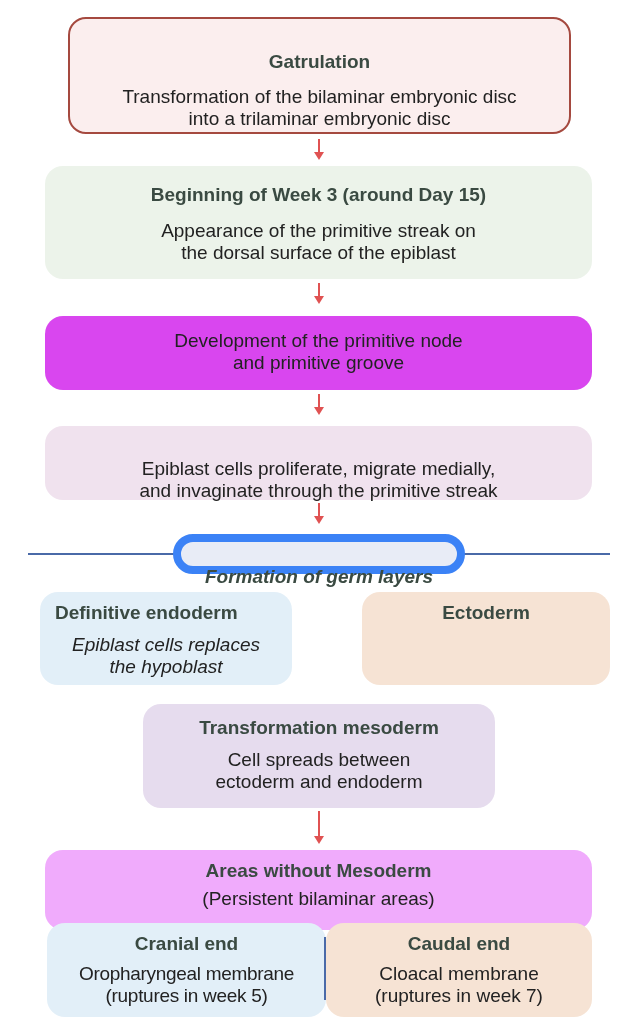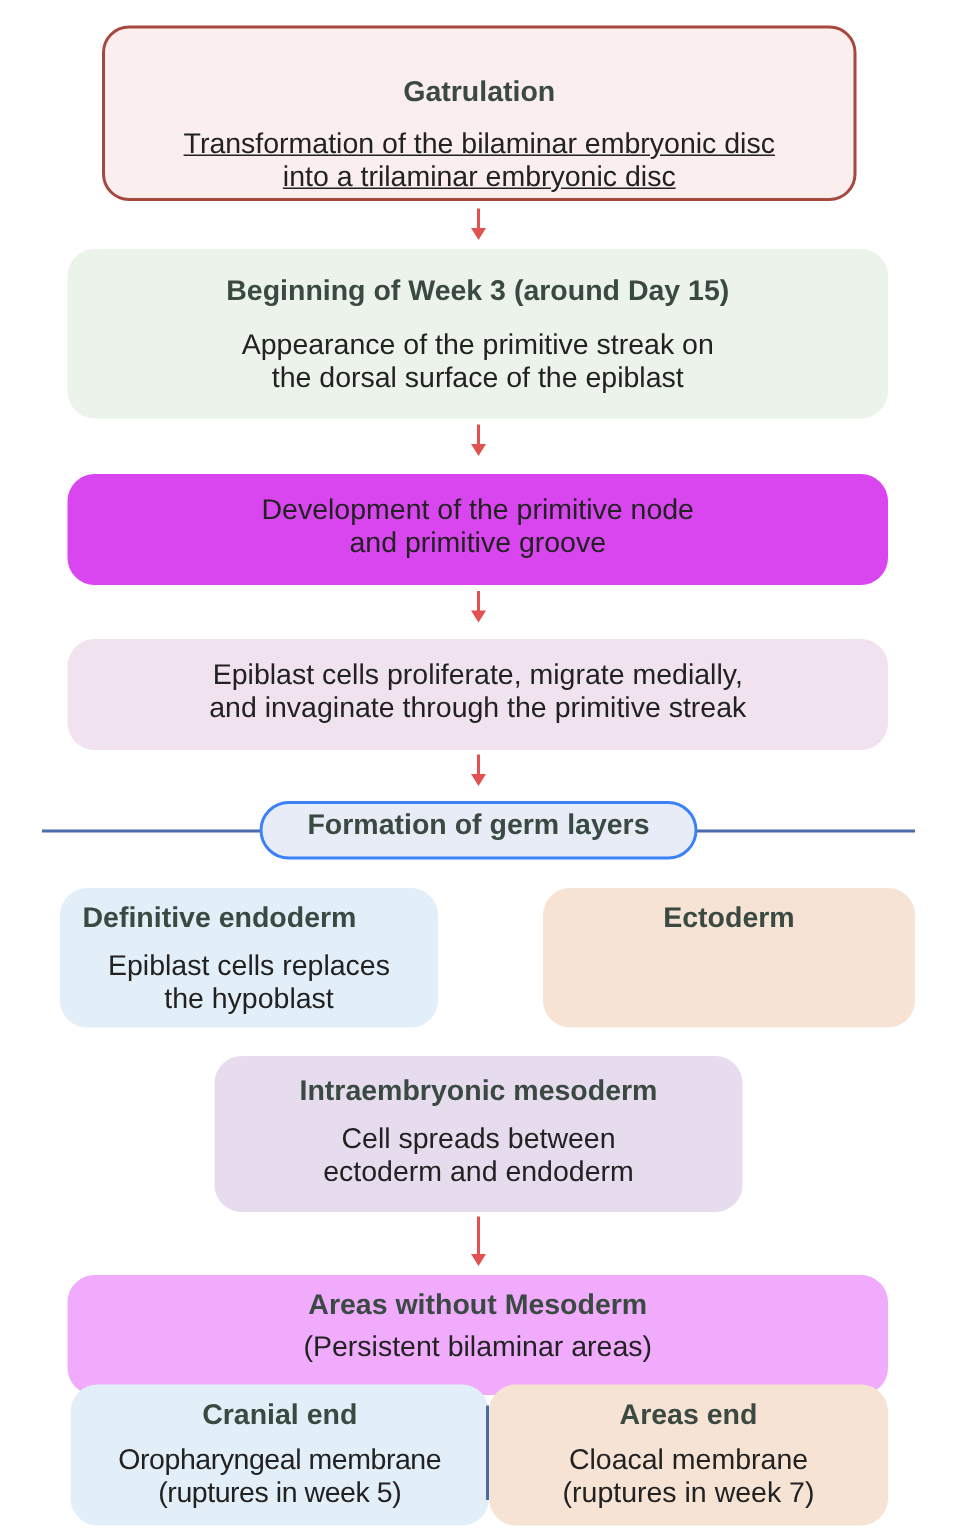--- a/index.html
+++ b/index.html
@@ -13,21 +13,21 @@
   .arrow .head { position:absolute; left:-5px; width:0; height:0;
                  border-left:5px solid transparent; border-right:5px solid transparent;
                  border-top:8px solid #e05252; }
   .hline { position:absolute; height:2px; background:#4a6aa8; }
 </style>
 </head>
 <body>
 
 <div class="box" style="left:68px; top:17px; width:503px; height:117px; background:#fbeeee; border:2px solid #a5493f; padding-top:32px;">
   <div class="title">Gatrulation</div>
-  <div class="body" style="margin-top:13px;text-decoration:underline;">Transformation of the bilaminar embryonic disc
+  <div class="body" style="margin-top:13px;">Transformation of the bilaminar embryonic disc
 into a trilaminar embryonic disc</div>
 </div>
 
 <div class="arrow" style="left:319px; top:139px;">
   <div class="shaft" style="top:0; height:14px;"></div>
     <div class="head" style="top:13px;"></div>
 </div>
 
 <div class="box" style="left:45px; top:166px; width:547px; height:113px; background:#ecf3ea; padding-top:18px;">
   <div class="title">Beginning of Week 3 (around Day 15)</div>
@@ -43,48 +43,48 @@
 <div class="box" style="left:45px; top:316px; width:547px; height:74px; background:#d946ef; padding-top:14px;">
   <div class="body">Development of the primitive node
 and primitive groove</div>
 </div>
 
 <div class="arrow" style="left:319px; top:394px;">
   <div class="shaft" style="top:0; height:14px;"></div>
     <div class="head" style="top:13px;"></div>
 </div>
 
-<div class="box" style="left:45px; top:426px; width:547px; height:74px; background:#f0e2ee; padding-top:14px;">
+<div class="box" style="left:45px; top:426px; width:547px; height:74px; background:#f0e2ee; padding-top:32px;">
   <div class="body">Epiblast cells proliferate, migrate medially,
 and invaginate through the primitive streak</div>
 </div>
 
 <div class="arrow" style="left:319px; top:503px;">
   <div class="shaft" style="top:0; height:14px;"></div>
     <div class="head" style="top:13px;"></div>
 </div>
 
 <div class="hline" style="left:28px; top:553px; width:146px;"></div>
 <div class="hline" style="left:464px; top:553px; width:146px;"></div>
-<div class="box" style="left:173px; top:534px; width:292px; height:39px; background:#e8ecf6; border:2px solid #3b82f6; border-radius:20px; padding-top:4px;">
+<div class="box" style="left:173px; top:534px; width:292px; height:39px; background:#e8ecf6; border:8px solid #3b82f6; border-radius:20px; padding-top:24px;font-style:italic;">
   <div class="title">Formation of germ layers</div>
 </div>
 
 <div class="box" style="left:40px; top:592px; width:252px; height:93px; background:#e2eff8; padding-top:10px;">
   <div class="title" style="text-align:left; padding-left:15px;">Definitive endoderm</div>
-  <div class="body" style="margin-top:10px;">Epiblast cells replaces
+  <div class="body" style="margin-top:10px;font-style:italic;">Epiblast cells replaces
 the hypoblast</div>
 </div>
 
 <div class="box" style="left:362px; top:592px; width:248px; height:93px; background:#f6e3d4; padding-top:10px;">
   <div class="title">Ectoderm</div>
 </div>
 
 <div class="box" style="left:143px; top:704px; width:352px; height:104px; background:#e6dcee; padding-top:13px;">
-  <div class="title">Intraembryonic mesoderm</div>
+  <div class="title">Transformation mesoderm</div>
   <div class="body" style="margin-top:10px;">Cell spreads between
 ectoderm and endoderm</div>
 </div>
 
 <div class="arrow" style="left:319px; top:811px;">
   <div class="shaft" style="top:0; height:26px;"></div>
     <div class="head" style="top:25px;"></div>
 </div>
 
 <div class="box" style="left:45px; top:850px; width:547px; height:80px; background:#f0abfc; padding-top:10px;">
@@ -92,18 +92,18 @@
   <div class="body" style="margin-top:6px;">(Persistent bilaminar areas)</div>
 </div>
 
 <div class="box" style="left:47px; top:923px; width:279px; height:94px; background:#e2eff8; padding-top:10px;">
   <div class="title">Cranial end</div>
   <div class="body" style="margin-top:8px; letter-spacing:-0.3px;">Oropharyngeal membrane
 (ruptures in week 5)</div>
 </div>
 
 <div class="box" style="left:326px; top:923px; width:266px; height:94px; background:#f6e3d4; padding-top:10px;">
-  <div class="title">Areas end</div>
+  <div class="title">Caudal end</div>
   <div class="body" style="margin-top:8px;">Cloacal membrane
 (ruptures in week 7)</div>
 </div>
 
 <div style="position:absolute; left:324px; top:937px; width:2px; height:63px; background:#4a6aa8;"></div>
 
 </body></html>

